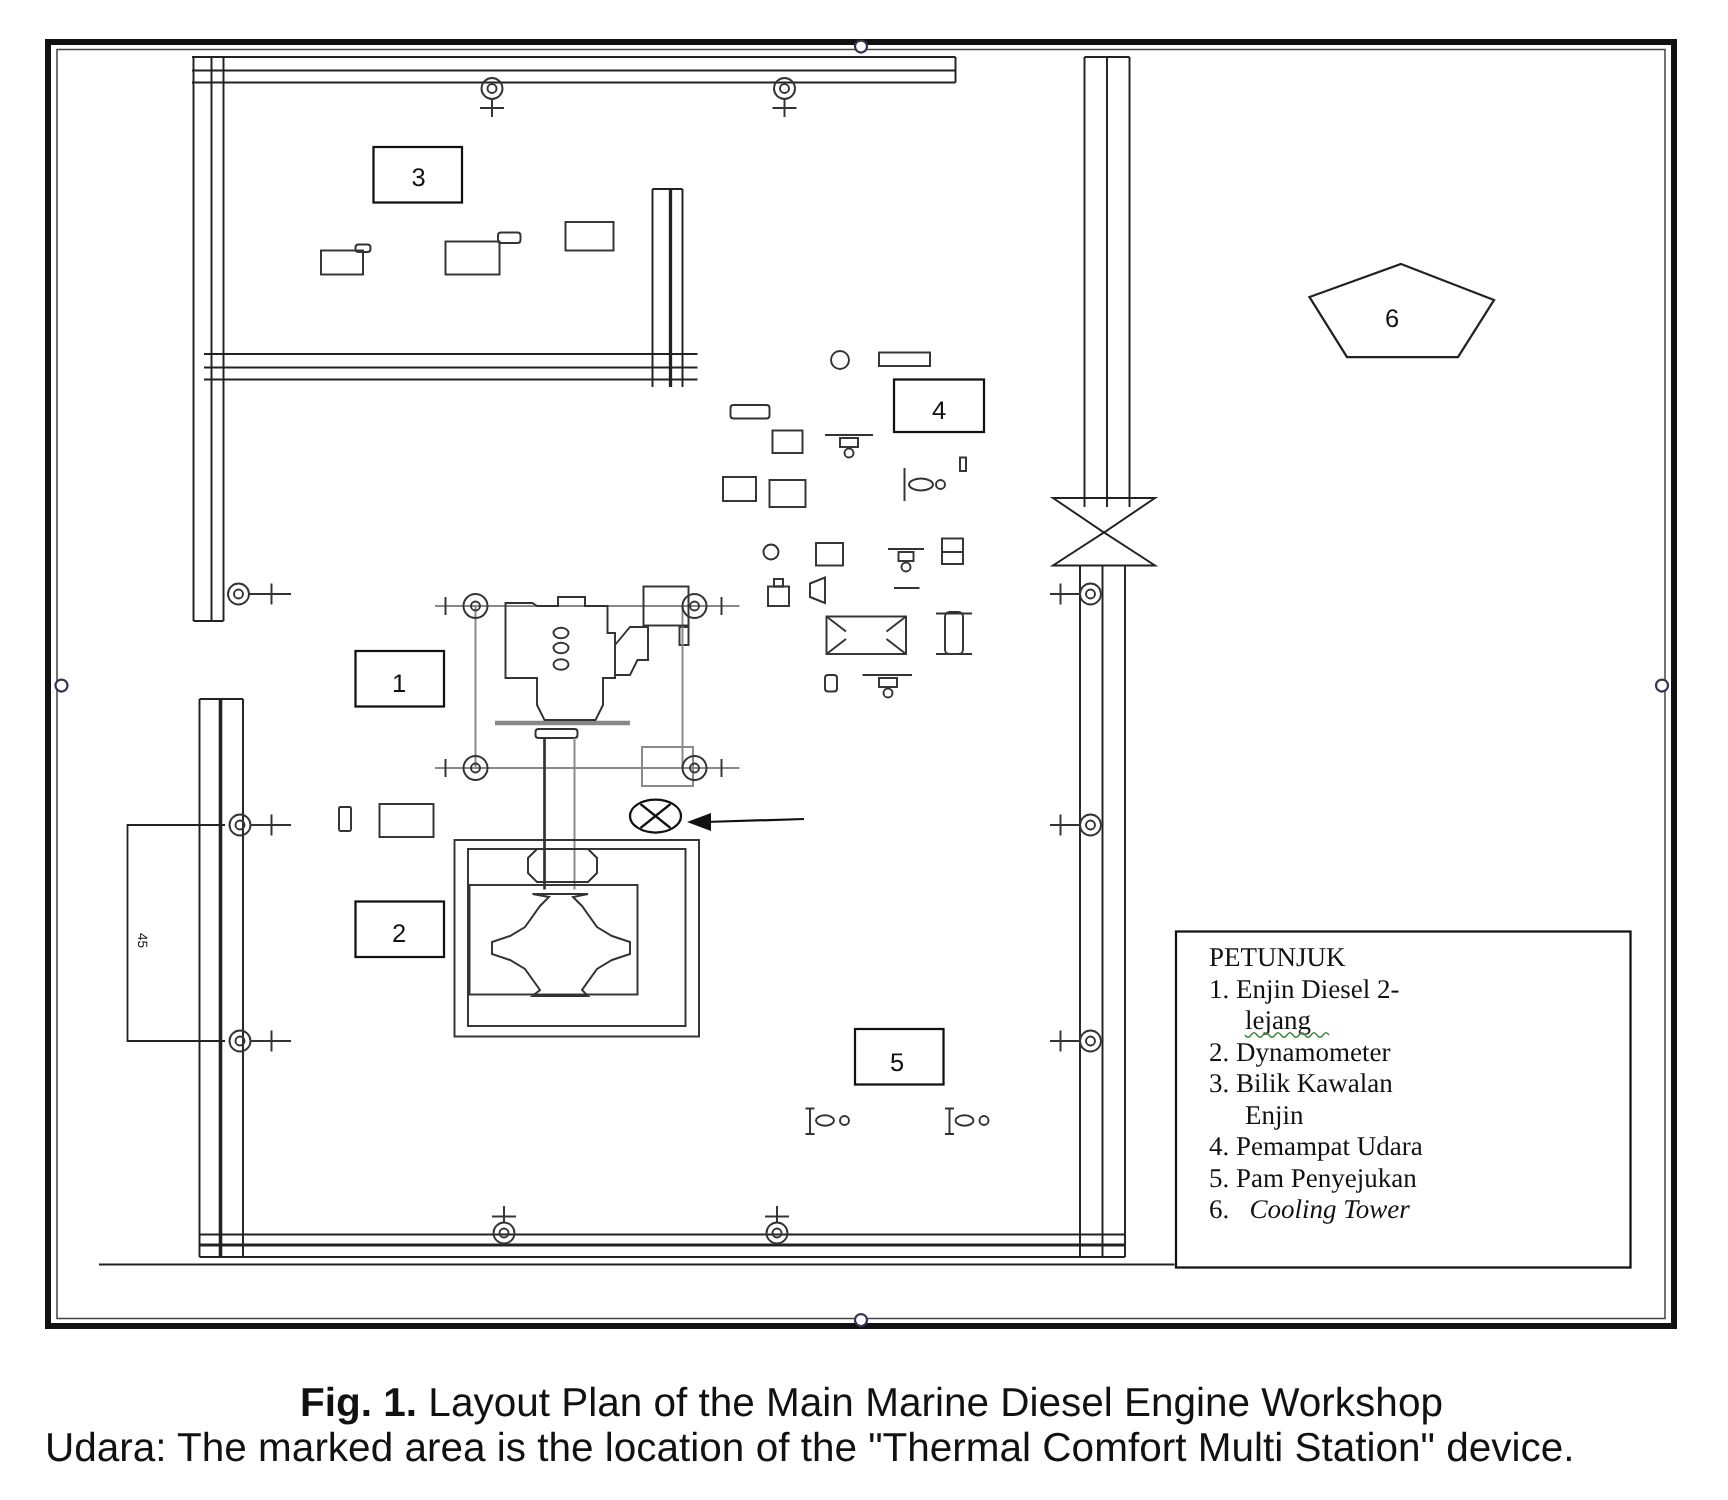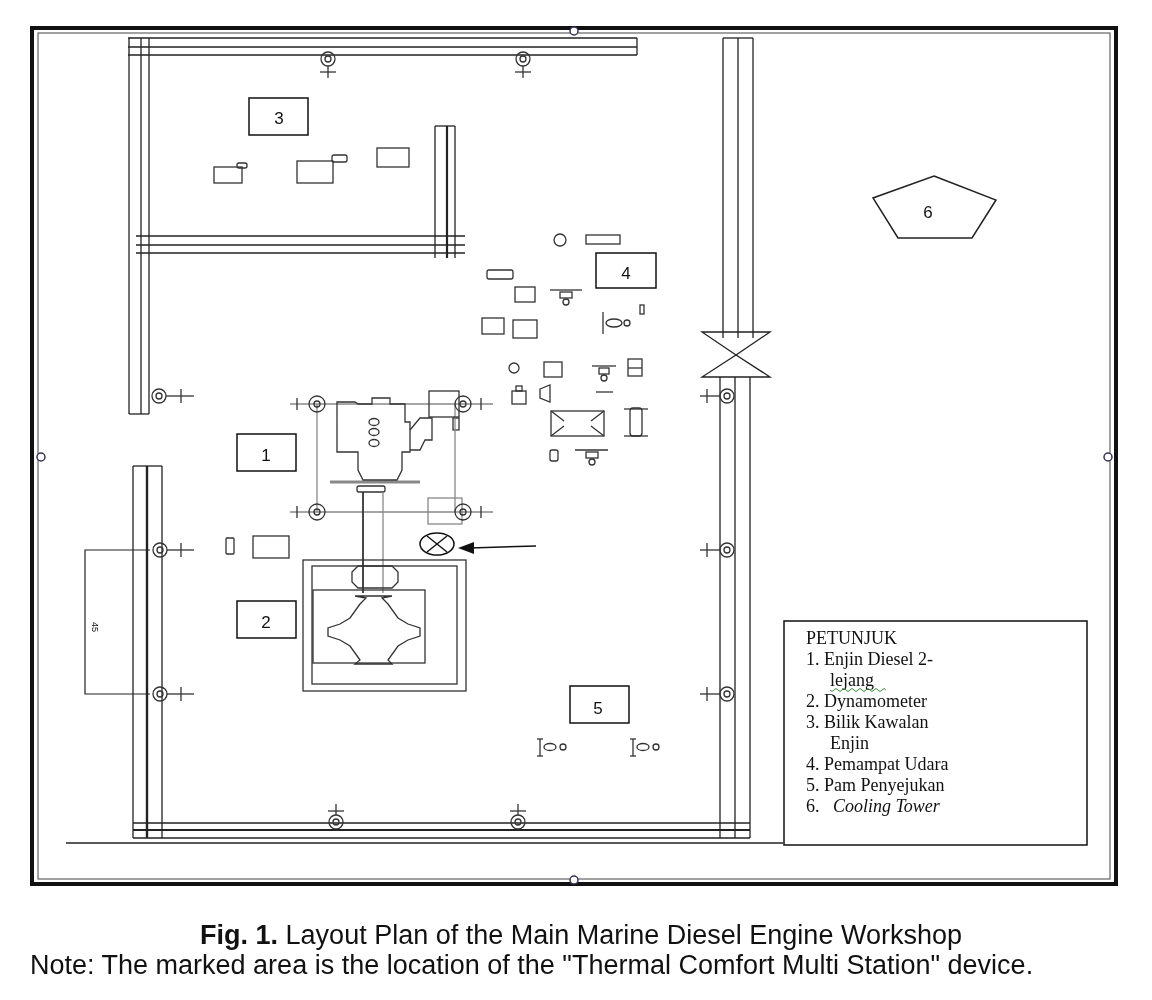--- a/index.html
+++ b/index.html
@@ -312,13 +312,13 @@
     <text class="leg" x="806" y="728">3. Bilik Kawalan</text>
     <text class="leg" x="830" y="749">Enjin</text>
     <text class="leg" x="806" y="770">4. Pemampat Udara</text>
     <text class="leg" x="806" y="791">5. Pam Penyejukan</text>
     <text class="leg" x="806" y="812">6.</text>
     <text class="leg" x="833" y="812" font-style="italic">Cooling Tower</text>
   </g>
 </svg>
 
 <div class="caption" id="cap1"><b>Fig. 1.</b> <span>Layout Plan of the Main Marine Diesel Engine Workshop</span></div>
-<div class="caption" id="cap2">Note: The marked area is the location of the "Thermal Comfort Multi Station" device.</div>
+<div class="caption" id="cap2">Udara: The marked area is the location of the "Thermal Comfort Multi Station" device.</div>
 
 </body></html>

